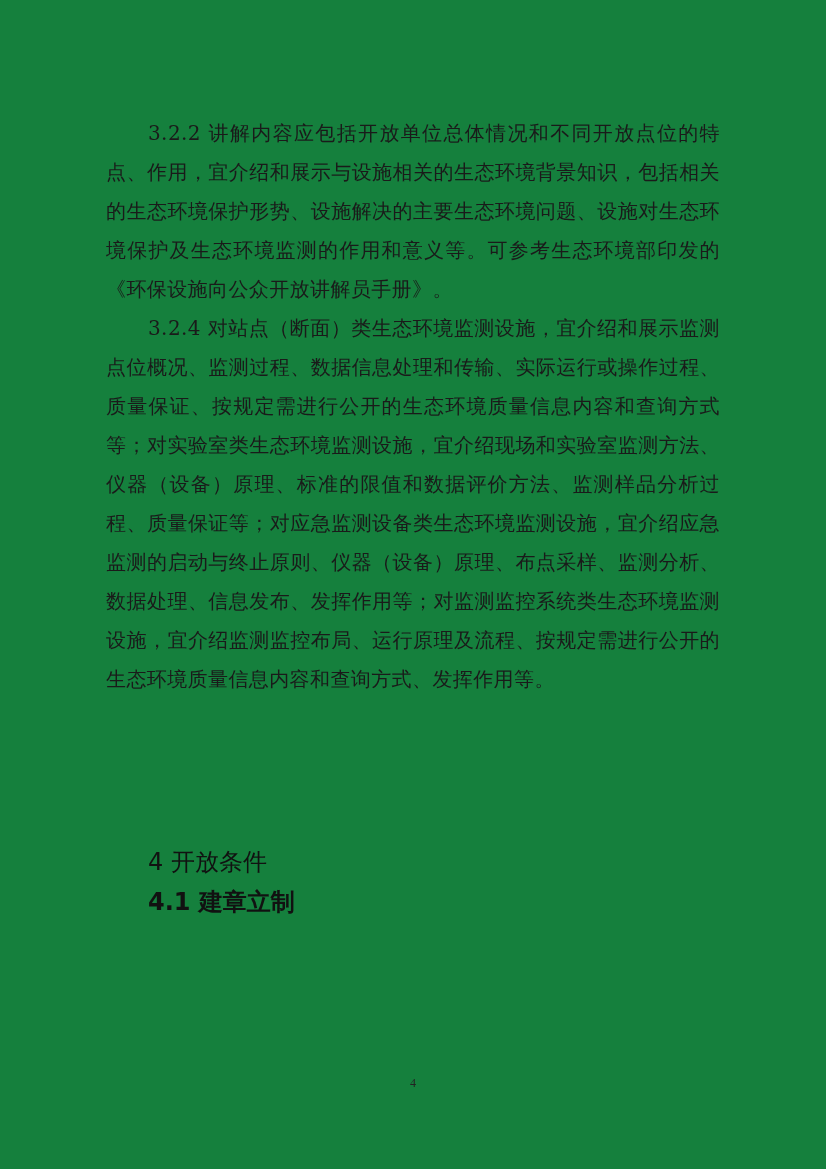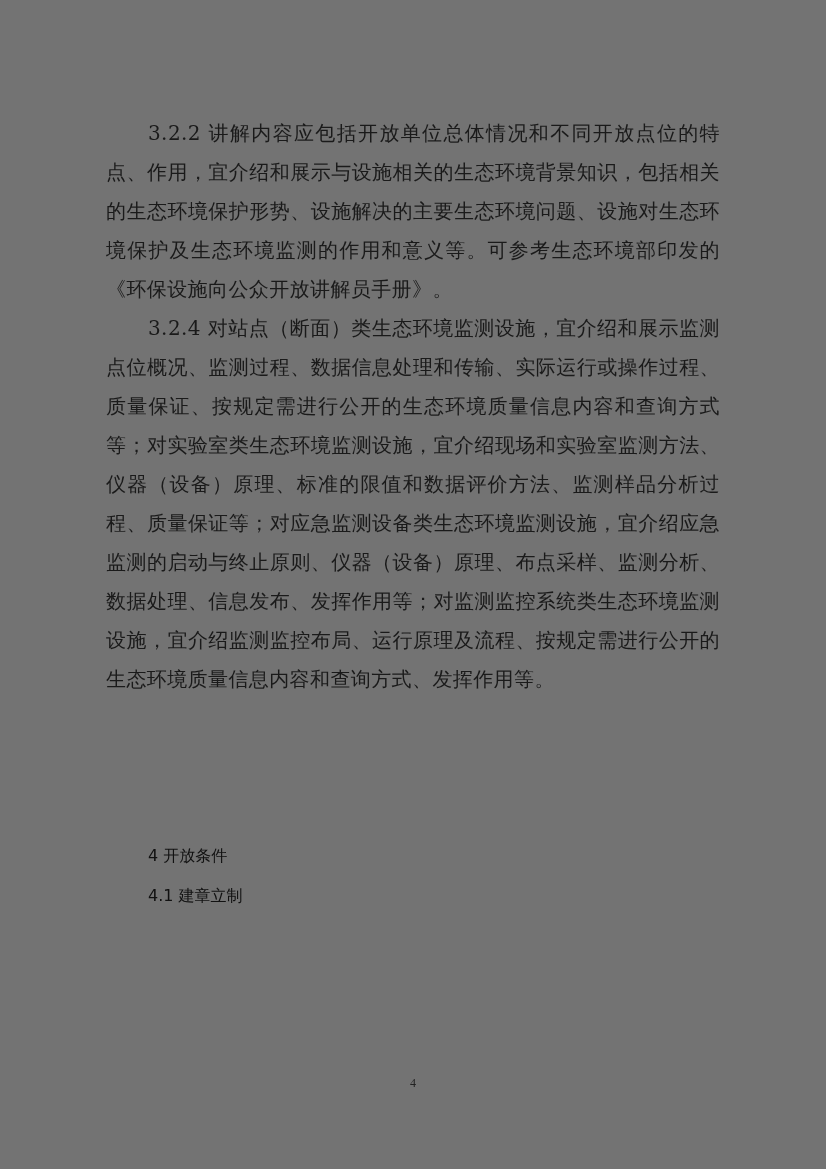--- a/index.html
+++ b/index.html
@@ -1,30 +1,30 @@
 <!DOCTYPE html>
 <html><head>
 <meta charset="utf-8">
 <style>
   html, body { margin:0; padding:0; background:#ffffff; }
   body { width:826px; height:1169px; position:relative; overflow:hidden; }
-  .page { position:absolute; left:0; top:0; width:826px; height:1169px; background:#737373; }
+  .page { position:absolute; left:0; top:0; width:826px; height:1169px; background:#15803d; }
   .body-text {
     position:absolute; left:106px; width:614px;
     font-family:"DejaVu Serif","Liberation Serif",serif;
     font-size:20px; line-height:39px; color:#1a1a1a;
     text-align:justify; letter-spacing:0.4px;
   }
   .para { margin:0; text-indent:42px; }
   .heading {
     position:absolute; left:148px;
     font-family:"DejaVu Sans","Liberation Sans",sans-serif;
-    font-size:16px; color:#111;
+    font-size:24px; color:#111;
   }
-  .heading.bold { font-weight:normal; }
+  .heading.bold { font-weight:bold; }
   .page-number {
     position:absolute; left:0; width:826px; top:1076px; text-align:center;
     font-family:"Liberation Serif",serif; font-size:12px; color:#222;
   }
 </style>
 </head>
 <body>
 
 <div class="page">
 

